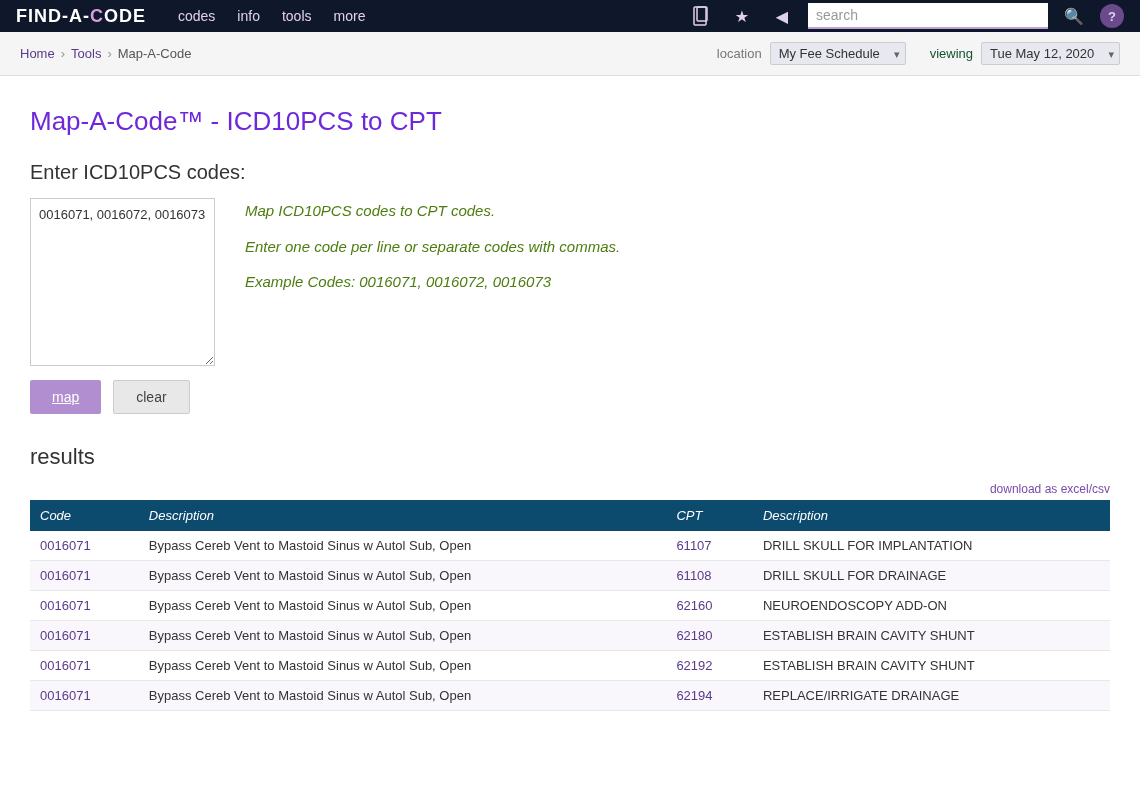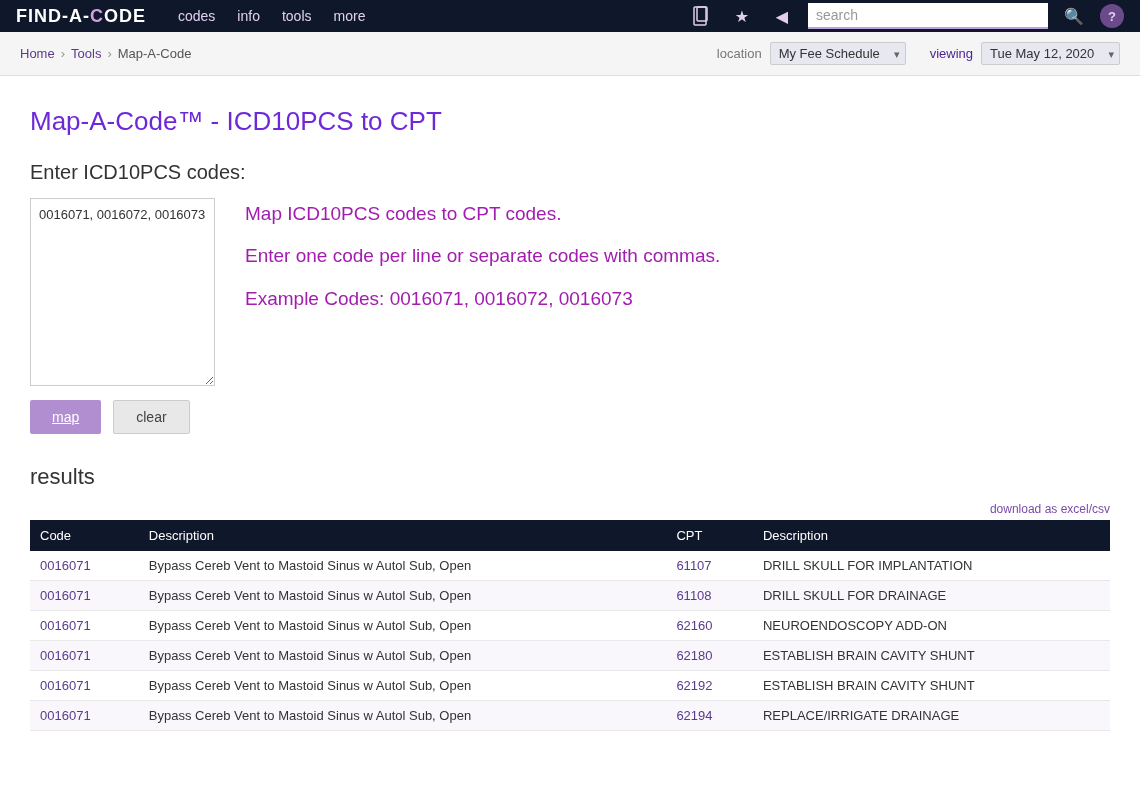--- a/index.html
+++ b/index.html
@@ -109,21 +109,21 @@
       pointer-events: none;
       font-size: 11px;
     }
     .viewing-bar {
       display: flex;
       align-items: center;
       gap: 8px;
       font-size: 13px;
       color: #555;
     }
-    .viewing-label { color: #4c1d95; }
+    .viewing-label { color: #14532d; }
     .viewing-select-wrap {
       position: relative;
       display: inline-block;
     }
     .viewing-select {
       background: #e8e8f0;
       border: 1px solid #ccc;
       border-radius: 2px;
       padding: 3px 24px 3px 8px;
       font-size: 13px;
@@ -153,40 +153,41 @@
       margin-bottom: 24px;
     }
     .section-label {
       font-size: 20px;
       font-weight: 300;
       color: #333;
       margin-bottom: 14px;
     }
     .code-input-area {
       width: 185px;
-      height: 188px;
+      height: 168px;
       border: 1px solid #ccc;
       padding: 8px;
       font-size: 13px;
       color: #333;
       resize: both;
       font-family: inherit;
       outline: none;
     }
 
     .input-row {
       display: flex;
       align-items: flex-start;
       gap: 30px;
     }
     .input-left { display: flex; flex-direction: column; gap: 0; }
     .help-text {
-      color: #a21caf;
-      font-size: 19px;
+      color: #4d7c0f;
+      font-size: 15px;
       line-height: 1.7;
+      font-style: italic;
     }
     .help-text p { margin-bottom: 10px; }
     .help-text p:last-child { margin-bottom: 0; }
 
     .button-row {
       display: flex;
       gap: 12px;
       margin-top: 14px;
     }
     .btn-map {
@@ -230,22 +231,23 @@
       text-decoration: none;
     }
 
     
     .results-table {
       width: 100%;
       border-collapse: collapse;
       font-size: 13px;
     }
     .results-table thead tr {
-      background: #0f172a;
+      background: #0c4a6e;
       color: #fff;
+      font-style: italic;
     }
     .results-table thead th {
       padding: 8px 10px;
       text-align: left;
       font-weight: 500;
     }
     .results-table tbody tr {
       border-bottom: 1px solid #e8e8e8;
     }
     .results-table tbody tr:nth-child(even) { background: #f9f7fb; }

